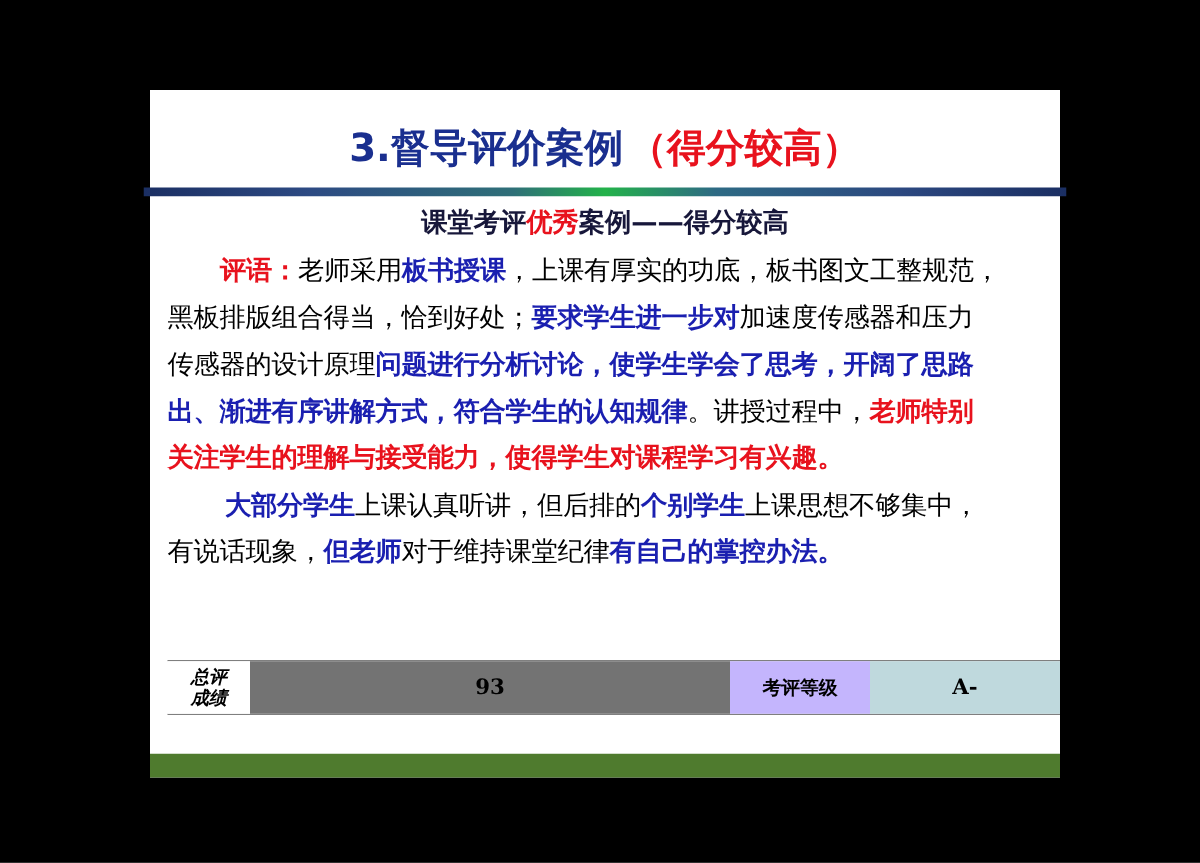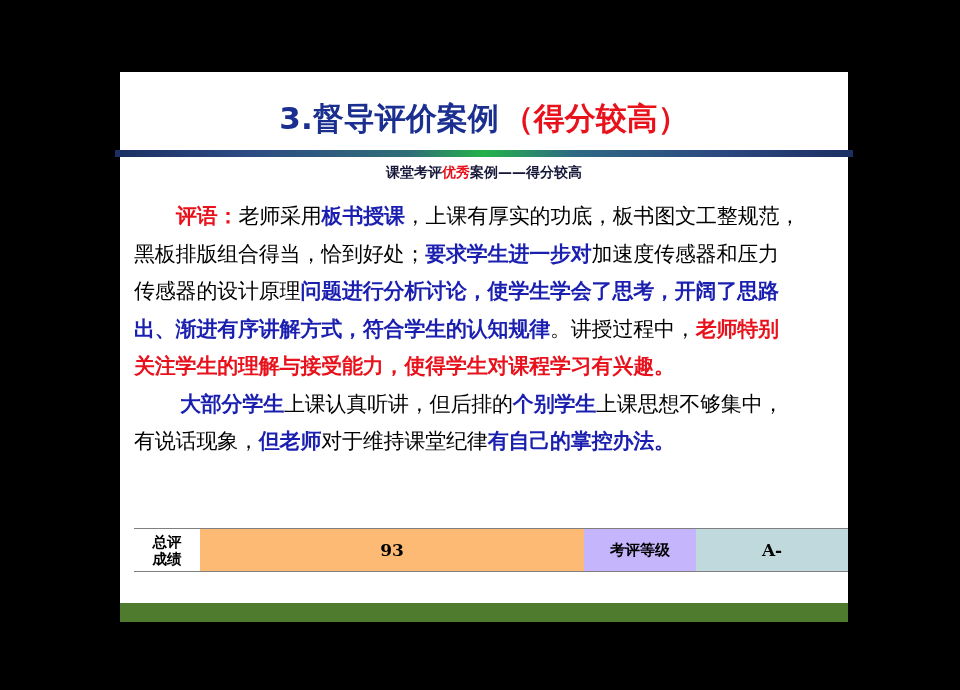--- a/index.html
+++ b/index.html
@@ -35,21 +35,21 @@
   .divider {
     position:absolute; left:-5px; top:78px; width:738px; height:7px;
     background:linear-gradient(to right,
         #1b2f63 0%, #2d4a83 18%, #2f6f78 40%,
         #23b24a 50%, #2e6a84 62%, #2c4880 82%, #1b2f63 100%);
   }
 
   
   .subtitle {
     position:absolute; left:0; top:92px; width:728px;
-    text-align:center; font-size:14px; font-weight:bold;
+    text-align:center; font-size:21px; font-weight:bold;
     font-family:"DejaVu Sans","Liberation Sans",sans-serif;
     color:#17173a; white-space:nowrap;
   }
   .subtitle .hl { color:#e8121d; }
 
   
   .body-wrap {
     position:absolute; left:14px; top:126px; width:700px;
   }
   .pline {
@@ -73,22 +73,22 @@
     border-bottom:1.6px solid #7f7f7f;
     display:flex;
   }
   .cell {
     display:flex; align-items:center; justify-content:center;
     font-family:"DejaVu Serif","Liberation Serif",serif;
     font-weight:bold; color:#000;
     height:100%;
   }
   .cell-label-total { width:66px; background:#ffffff; font-size:14.5px; line-height:17px; }
-  .cell-label-total span { display:block; text-align:center; }
-  .cell-score { width:384px; background:#fdba74; font-size:17px; }
+  .cell-label-total span { display:block; text-align:center;font-style:italic; }
+  .cell-score { width:384px; background:#737373; font-size:17px; }
   .cell-label-grade { width:112px; background:#c4b5fd; font-size:15px;
                       font-family:"DejaVu Serif","Liberation Serif",serif; }
   .cell-grade { flex:1; background:#bfd9dd; font-size:17px; }
 
   
   .green-bar {
     position:absolute; left:0; top:531px; width:728px; height:19px;
     background:#4f7b2e;
   }
 </style>

